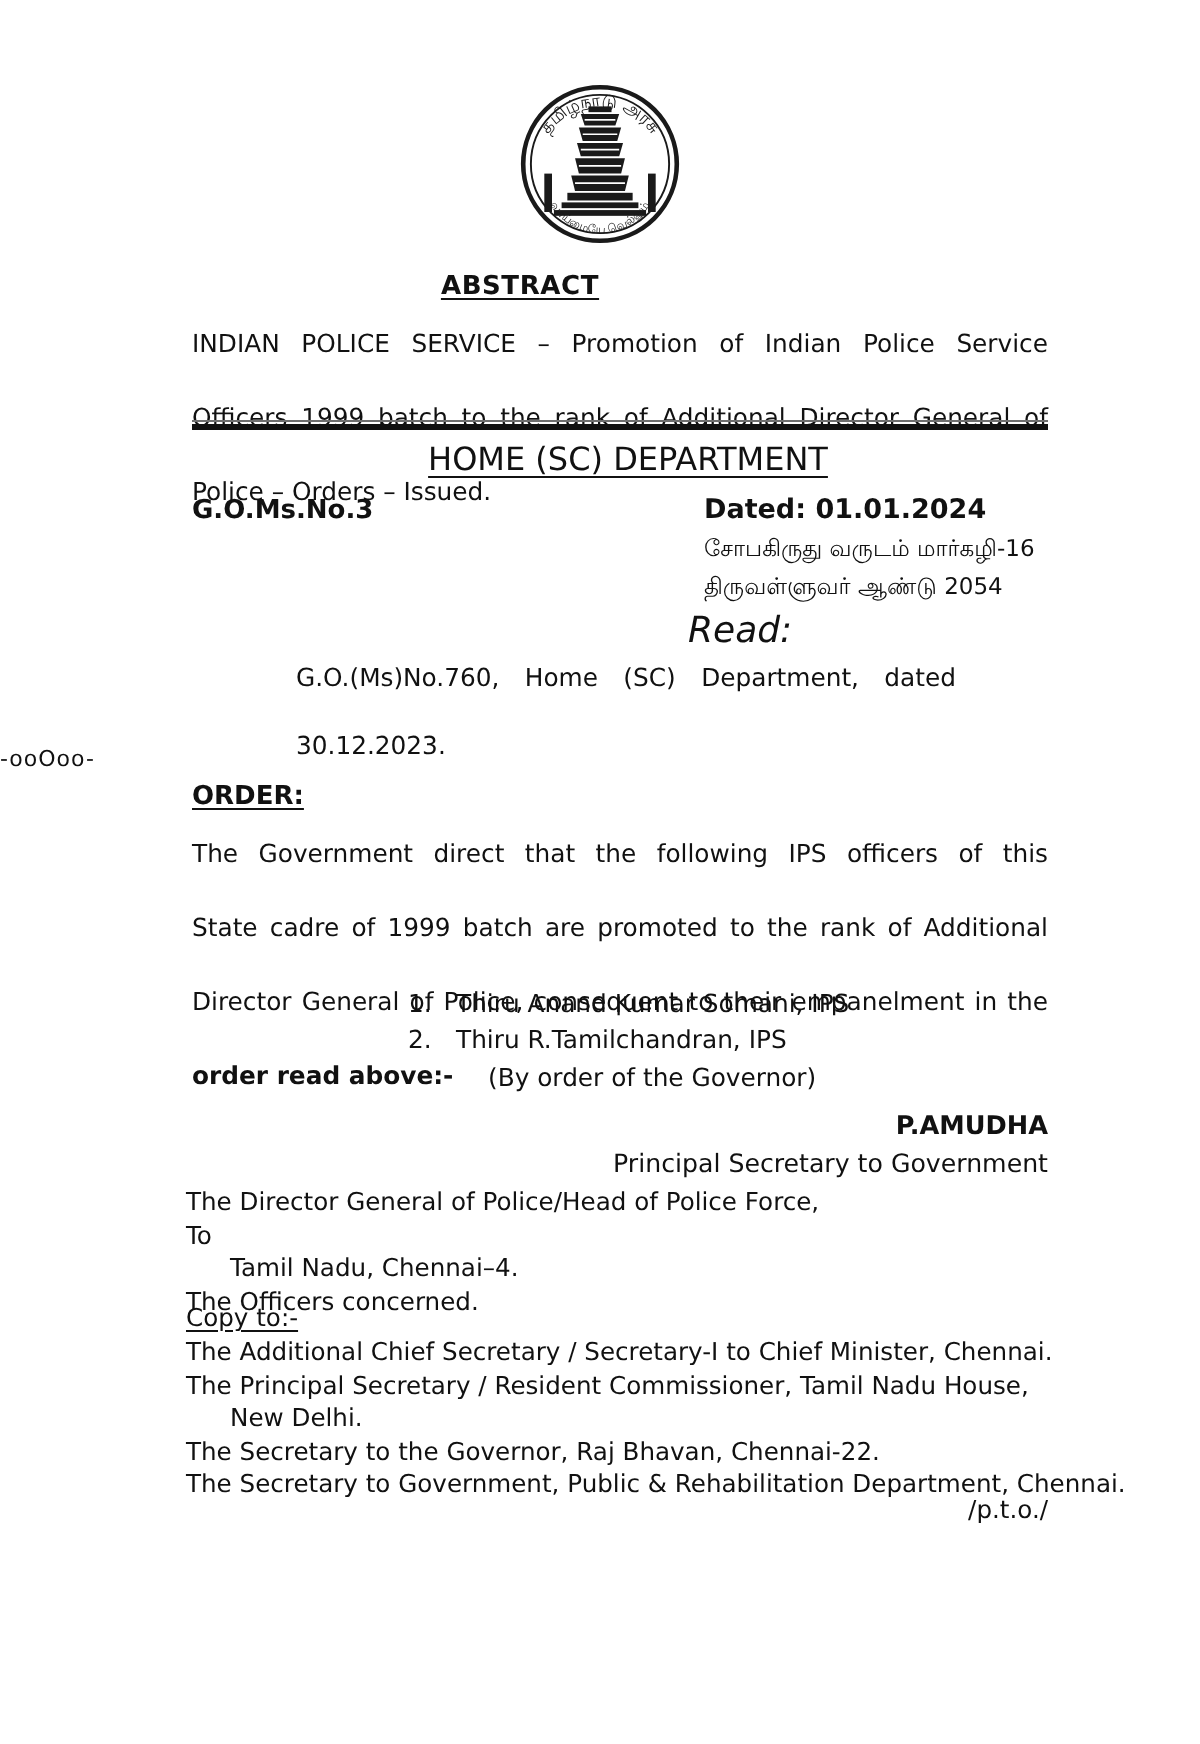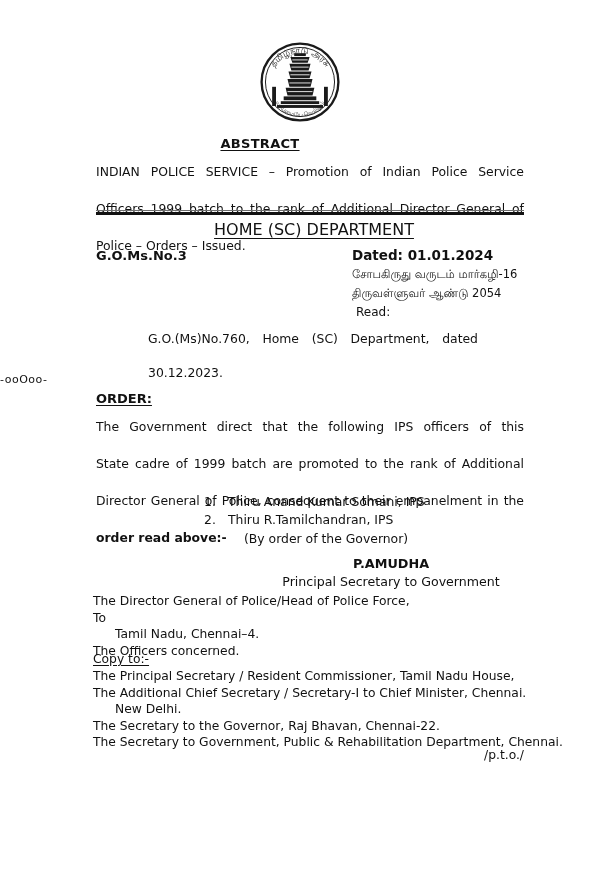--- a/index.html
+++ b/index.html
@@ -118,23 +118,24 @@
     font-weight: bold;
   }
   .tamil {
     font-family: "DejaVu Sans", "Liberation Sans", sans-serif;
     font-size: 11.5px;
   }
 
   
   .read-label {
     position: absolute;
-    left: 356px;
+    left: 344px;
     top: 305px;
-    font-size: 12px;
+    font-size: 18px;
+    font-style: italic;
   }
 
   
   .reference {
     position: absolute;
     left: 148px;
     top: 330px;
     width: 330px;
     font-size: 12.4px;
     line-height: 17px;
@@ -215,21 +216,21 @@
     top: 531px;
     font-size: 12.4px;
   }
 
   
   .signature {
     position: absolute;
     left: 258px;
     top: 555px;
     width: 266px;
-    text-align: center;
+    text-align: right;
     font-size: 12.6px;
     line-height: 18px;
   }
   .signature .name {
     font-weight: bold;
     font-size: 12.8px;
   }
 
   
   .to-block {
@@ -380,22 +381,22 @@
 
   <div class="to-block">
     <div>The Director General of Police/Head of Police Force,</div>
     <div>To</div>
     <div class="ind">Tamil Nadu, Chennai–4.</div>
     <div>The Officers concerned.</div>
   </div>
 
   <div class="copy-head">Copy to:-</div>
   <div class="copy-list">
+    <div>The Additional Chief Secretary / Secretary-I to Chief Minister, Chennai.</div>
     <div>The Principal Secretary / Resident Commissioner, Tamil Nadu House,</div>
-    <div>The Additional Chief Secretary / Secretary-I to Chief Minister, Chennai.</div>
     <div class="ind">New Delhi.</div>
     <div>The Secretary to the Governor, Raj Bhavan, Chennai-22.</div>
     <div>The Secretary to Government, Public &amp; Rehabilitation Department, Chennai.</div>
   </div>
 
   <div class="pto">/p.t.o./</div>
 
 </div>
 
 </body></html>

